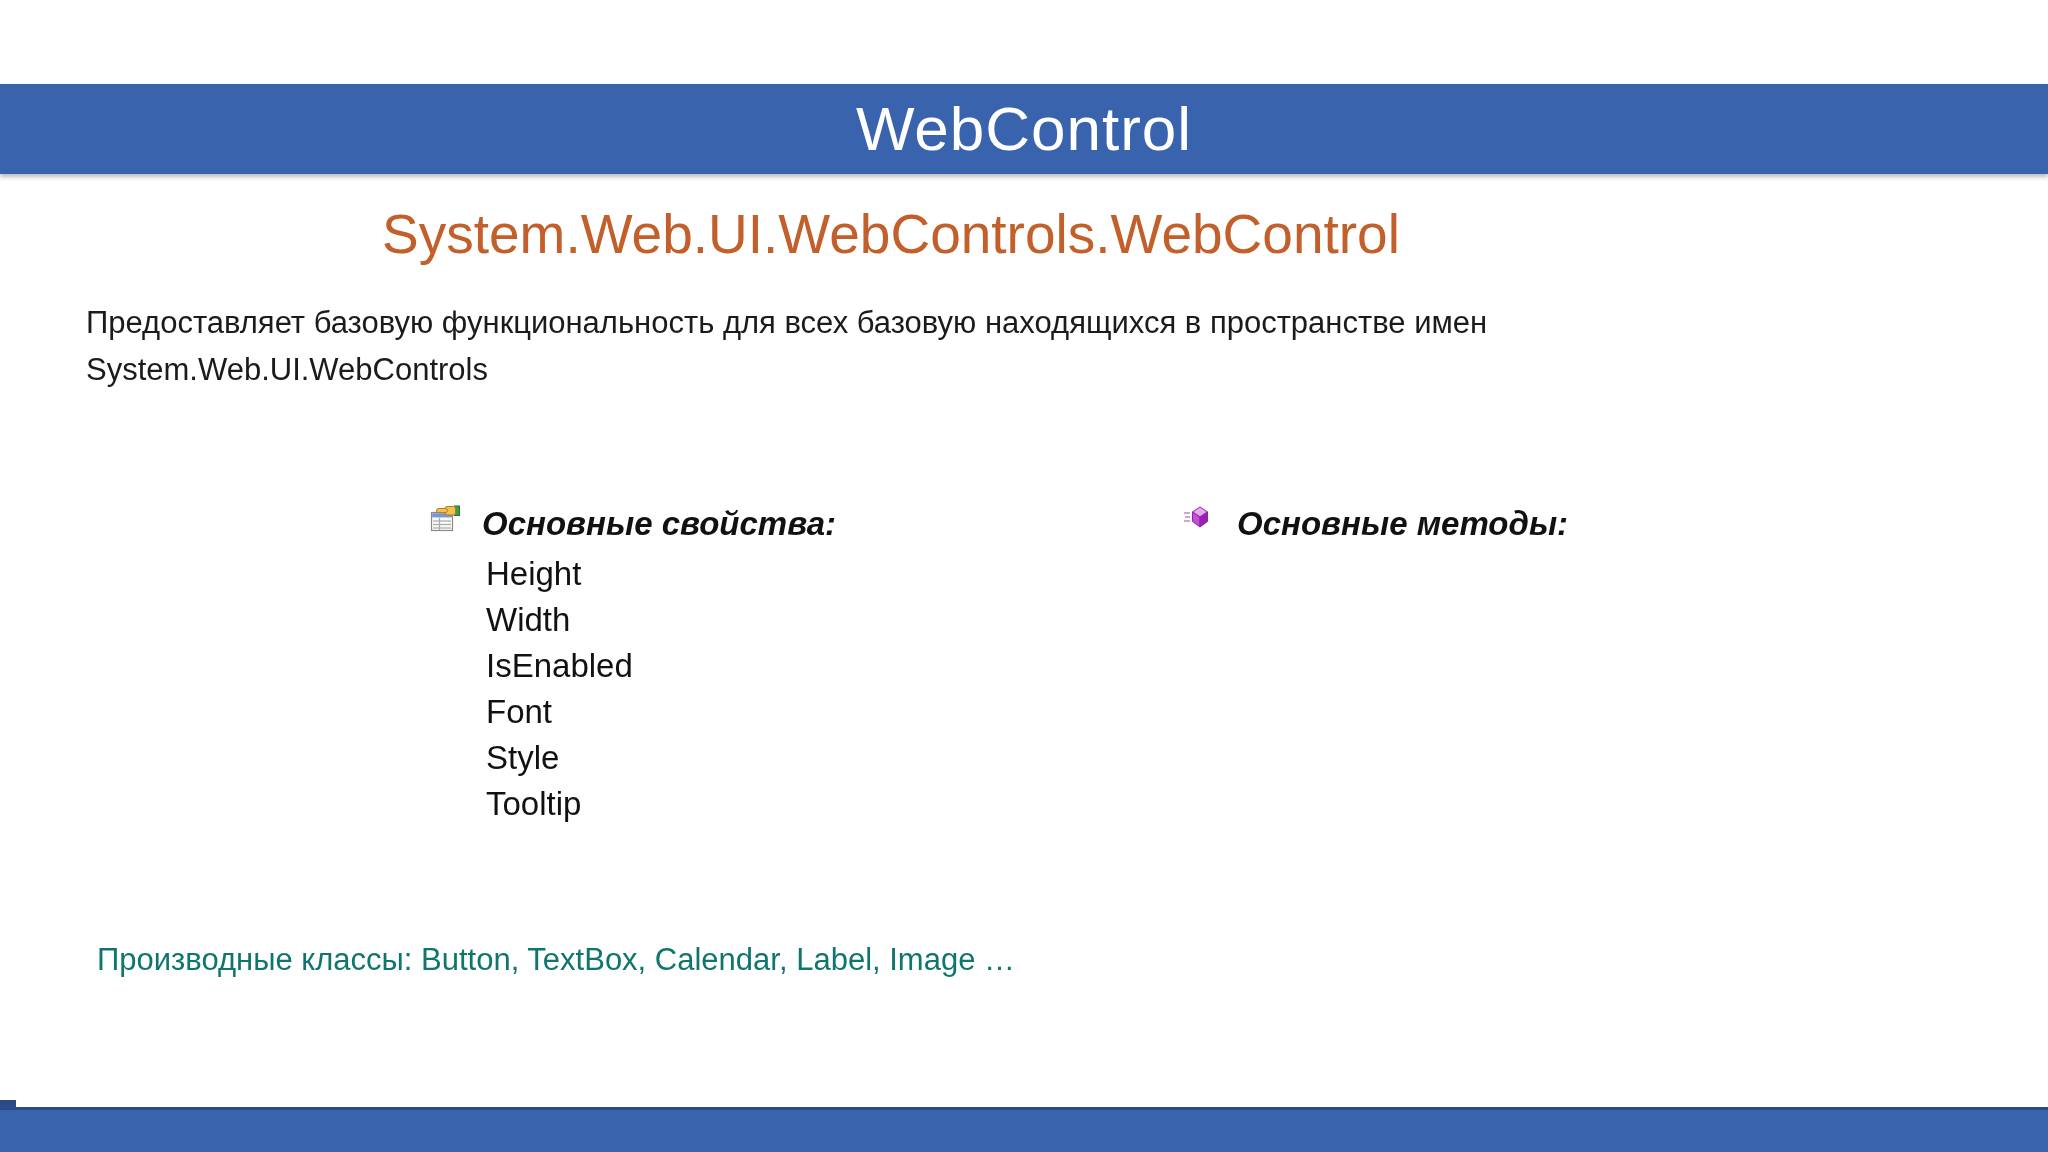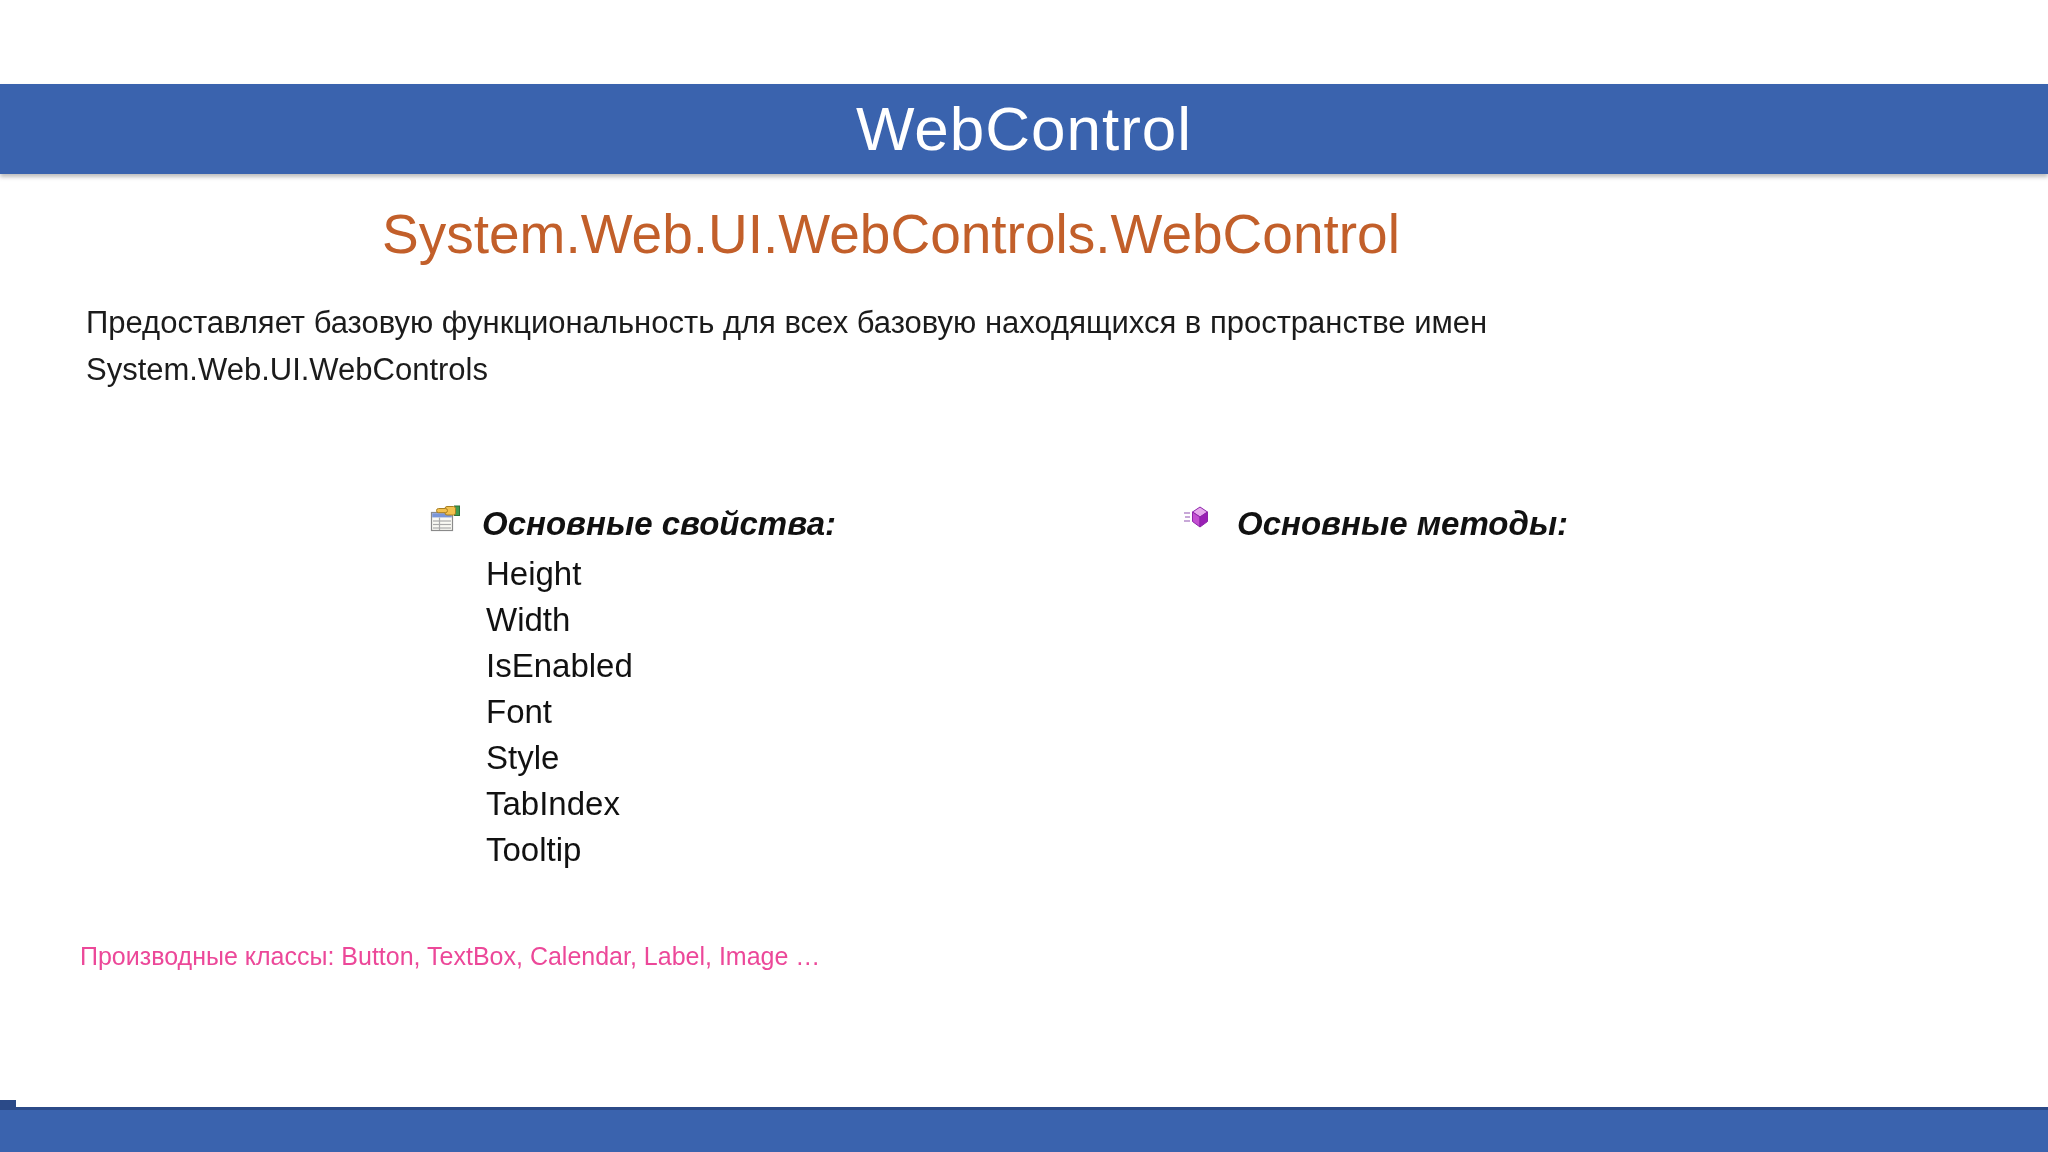--- a/index.html
+++ b/index.html
@@ -89,23 +89,23 @@
   .section-methods    ul.item-list { padding-left: 74px; }
   ul.item-list li {
     font-size: 33px;
     line-height: 46px;
     color: #111111;
   }
 
   
   .derived-line {
     position: absolute;
-    left: 80px; top: 895px;
-    font-size: 25px;
-    color: #ec4899;
+    left: 97px; top: 895px;
+    font-size: 31px;
+    color: #0f766e;
   }
 
   
   .footer-notch {
     position: absolute;
     left: 0; top: 1053px;
     width: 16px; height: 11px;
     background: #2b4a88;
   }
   .footer-bar {
@@ -145,21 +145,20 @@
         </svg>
       </span>
       <span class="section-heading">Основные свойства:</span>
     </div>
     <ul class="item-list">
       <li>Height</li>
       <li>Width</li>
       <li>IsEnabled</li>
       <li>Font</li>
       <li>Style</li>
-      <li>TabIndex</li>
       <li>Tooltip</li>
     </ul>
   </div>
 
   <div class="section section-methods">
     <div class="section-head">
       <span class="icon-box">
         <svg width="28" height="25" viewBox="0 0 28 25" aria-hidden="true">
           <line x1="1" y1="8" x2="7" y2="8" stroke="#c8a8d8" stroke-width="2"></line>
           <line x1="2" y1="12" x2="7" y2="12" stroke="#c8a8d8" stroke-width="2"></line>

